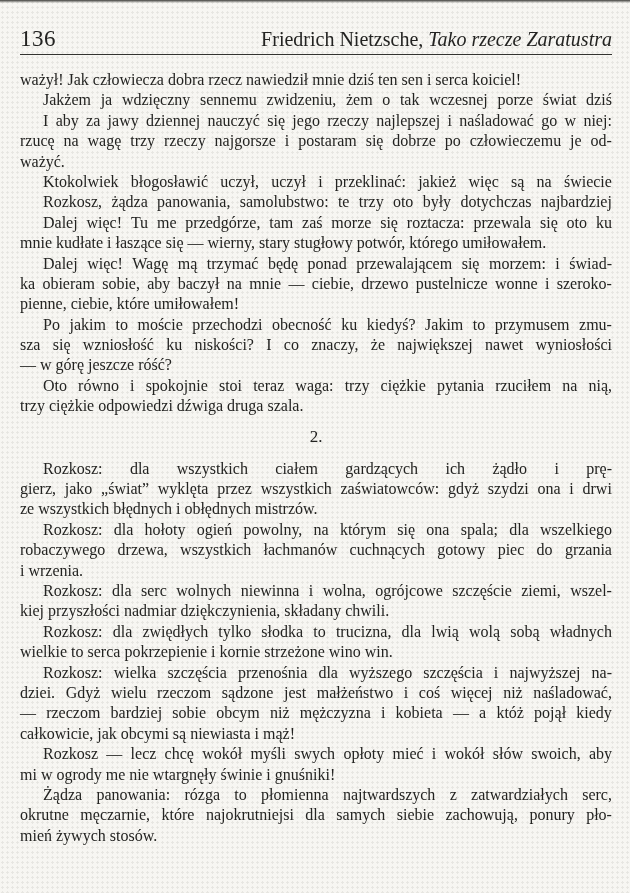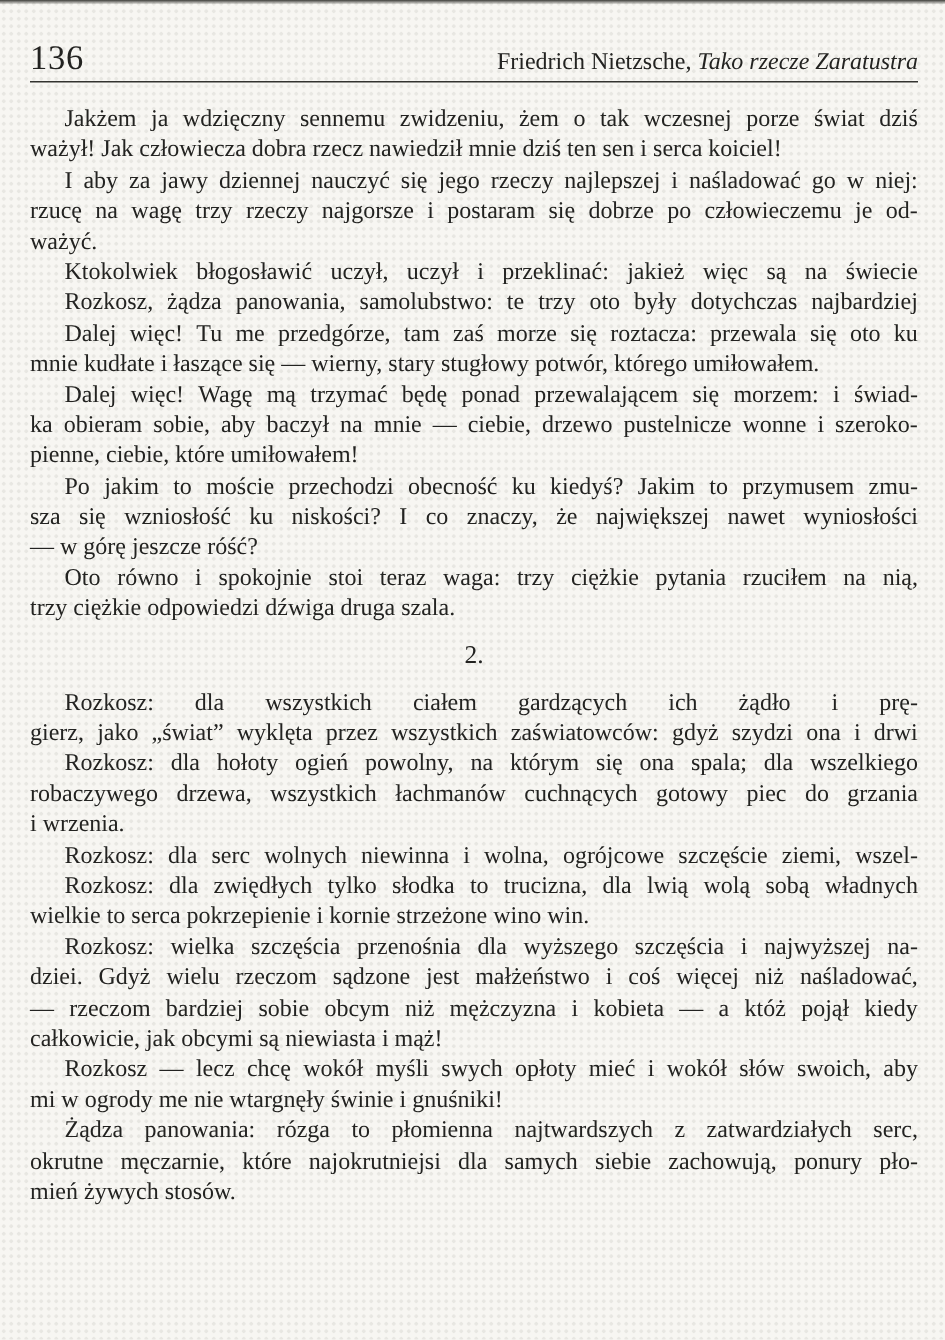--- a/index.html
+++ b/index.html
@@ -16,21 +16,21 @@
     position: absolute; top: 0; left: 0; right: 0; height: 3px;
     background: linear-gradient(#3f3f3b, rgba(63,63,59,0));
   }
   .page { padding: 26px 18px 0 20px; }
   .page-header {
     display: flex; justify-content: space-between; align-items: baseline;
     border-bottom: 1.5px solid #33332f;
     padding-bottom: 2px;
   }
   .page-number { font-size: 23px; letter-spacing: 0.5px; }
-  .running-title { font-size: 16px; }
+  .running-title { font-size: 20px; }
   .running-title .italic { font-style: italic; }
   .body-text { margin-top: 15px; font-size: 16px; line-height: 20.4px; }
   .paragraph { margin: 0; }
   .line { height: 20.4px; overflow: visible; }
   .line.just { display: flex; justify-content: space-between; }
   .line.indent { padding-left: 23px; }
   .line.last { white-space: nowrap; }
   .line span { display: inline-block; white-space: pre; }
   .section-heading {
     text-align: center; font-size: 17px;
@@ -45,35 +45,35 @@
 <div class="page">
 
   <div class="page-header">
     <span class="page-number">136</span>
     <span class="running-title"><span>Friedrich Nietzsche, </span><span class="italic">Tako rzecze Zaratustra</span></span>
   </div>
 
   <div class="body-text">
     <div id="section-1">
         <div class="paragraph">
+          <div class="line last">ważył! Jak człowiecza dobra rzecz nawiedził mnie dziś ten sen i serca koiciel!</div>
           <div class="line just indent">
             <span>Jakżem</span>
             <span>ja</span>
             <span>wdzięczny</span>
             <span>sennemu</span>
             <span>zwidzeniu,</span>
             <span>żem</span>
             <span>o</span>
             <span>tak</span>
             <span>wczesnej</span>
             <span>porze</span>
             <span>świat</span>
             <span>dziś</span>
           </div>
-          <div class="line last">ważył! Jak człowiecza dobra rzecz nawiedził mnie dziś ten sen i serca koiciel!</div>
         </div>
         <div class="paragraph">
           <div class="line just indent">
             <span>I</span>
             <span>aby</span>
             <span>za</span>
             <span>jawy</span>
             <span>dziennej</span>
             <span>nauczyć</span>
             <span>się</span>
@@ -256,20 +256,21 @@
             <span>wyklęta</span>
             <span>przez</span>
             <span>wszystkich</span>
             <span>zaświatowców:</span>
             <span>gdyż</span>
             <span>szydzi</span>
             <span>ona</span>
             <span>i</span>
             <span>drwi</span>
           </div>
+          <div class="line last">ze wszystkich błędnych i obłędnych mistrzów.</div>
         </div>
         <div class="paragraph">
           <div class="line just indent">
             <span>Rozkosz:</span>
             <span>dla</span>
             <span>hołoty</span>
             <span>ogień</span>
             <span>powolny,</span>
             <span>na</span>
             <span>którym</span>
@@ -299,20 +300,21 @@
             <span>serc</span>
             <span>wolnych</span>
             <span>niewinna</span>
             <span>i</span>
             <span>wolna,</span>
             <span>ogrójcowe</span>
             <span>szczęście</span>
             <span>ziemi,</span>
             <span>wszel-</span>
           </div>
+          <div class="line last">kiej przyszłości nadmiar dziękczynienia, składany chwili.</div>
         </div>
         <div class="paragraph">
           <div class="line just indent">
             <span>Rozkosz:</span>
             <span>dla</span>
             <span>zwiędłych</span>
             <span>tylko</span>
             <span>słodka</span>
             <span>to</span>
             <span>trucizna,</span>

